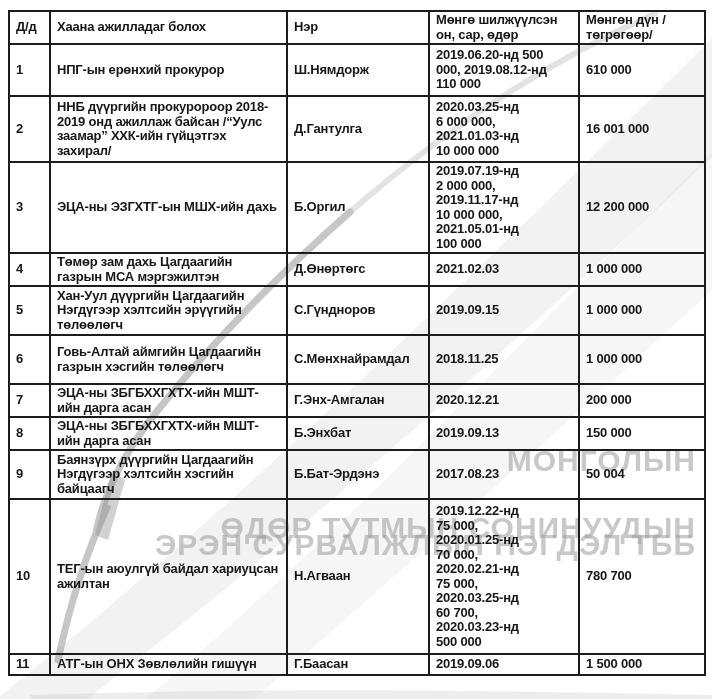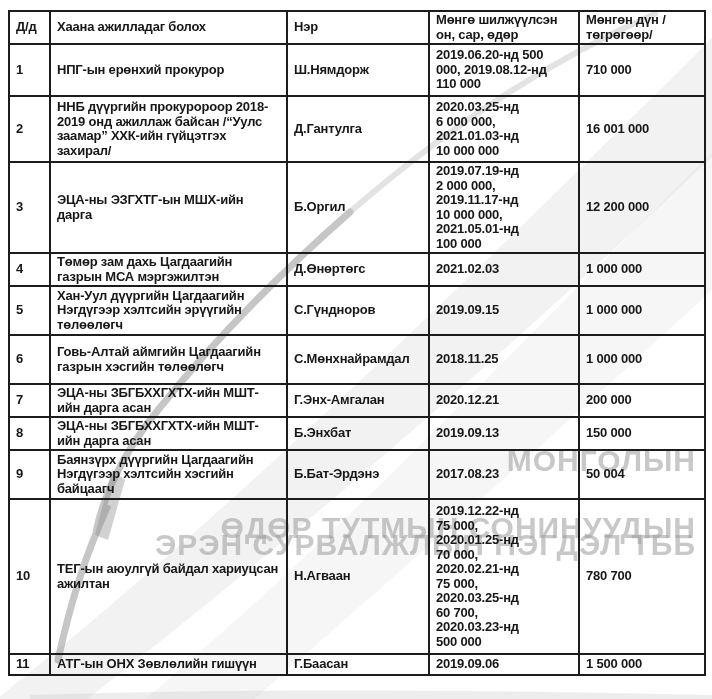--- a/index.html
+++ b/index.html
@@ -77,35 +77,35 @@
       <th>Мөнгө шилжүүлсэн он, сар, өдөр</th>
       <th>Мөнгөн дүн /төгрөгөөр/</th>
     </tr>
     <tr>
       <td>1</td>
       <td>НПГ-ын ерөнхий прокурор</td>
       <td>Ш.Нямдорж</td>
       <td class="dates">2019.06.20-нд 500
 000, 2019.08.12-нд
 110 000</td>
-      <td>710 000</td>
+      <td>610 000</td>
     </tr>
     <tr>
       <td>2</td>
       <td>ННБ дүүргийн прокуророор 2018-2019 онд ажиллаж байсан /“Уулс заамар” ХХК-ийн гүйцэтгэх захирал/</td>
       <td>Д.Гантулга</td>
       <td class="dates">2020.03.25-нд
 6 000 000,
 2021.01.03-нд
 10 000 000</td>
       <td>16 001 000</td>
     </tr>
     <tr>
       <td>3</td>
-      <td>ЭЦА-ны ЭЗГХТГ-ын МШХ-ийн дарга</td>
+      <td>ЭЦА-ны ЭЗГХТГ-ын МШХ-ийн дахь</td>
       <td>Б.Оргил</td>
       <td class="dates">2019.07.19-нд
 2 000 000,
 2019.11.17-нд
 10 000 000,
 2021.05.01-нд
 100 000</td>
       <td>12 200 000</td>
     </tr>
     <tr>

